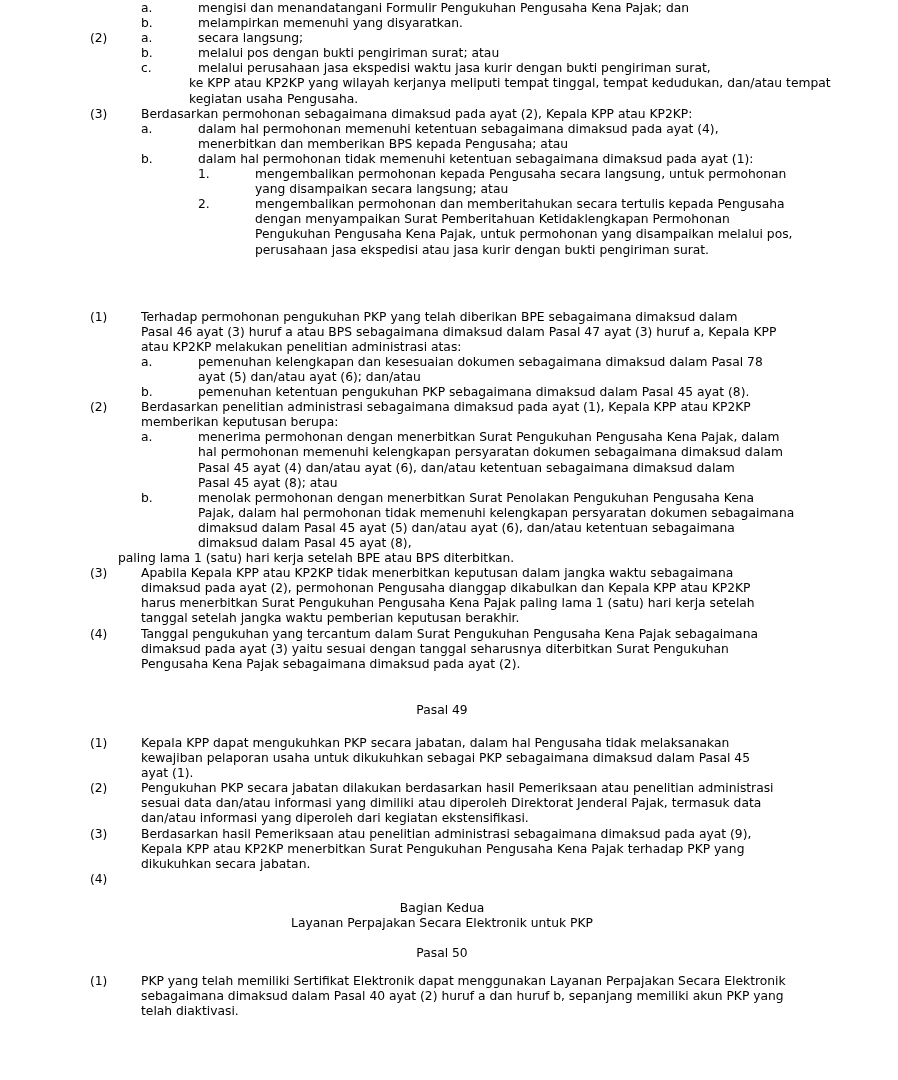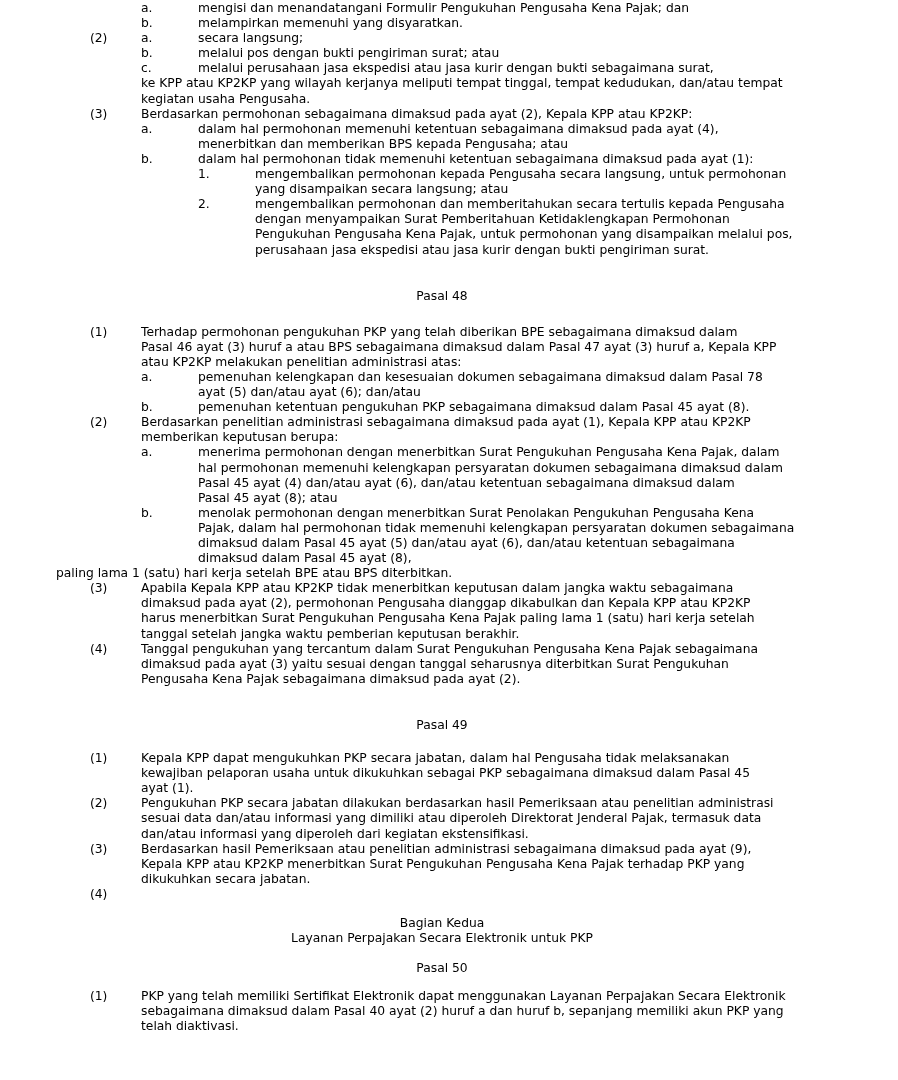--- a/index.html
+++ b/index.html
@@ -48,23 +48,23 @@
       <div class="blk" style="padding-left: 198px;">
         <span class="marker" style="left: 141px;">a.</span>
         <span class="txt">secara langsung;</span>
       </div>
       <div class="blk" style="padding-left: 198px;">
         <span class="marker" style="left: 141px;">b.</span>
         <span class="txt">melalui pos dengan bukti pengiriman surat; atau</span>
       </div>
       <div class="blk" style="padding-left: 198px;">
         <span class="marker" style="left: 141px;">c.</span>
-        <span class="txt">melalui perusahaan jasa ekspedisi atau jasa kurir dengan bukti sebagaimana surat,</span>
+        <span class="txt">melalui perusahaan jasa ekspedisi waktu jasa kurir dengan bukti pengiriman surat,</span>
       </div>
-      <div class="blk" style="padding-left: 141px;">
+      <div class="blk" style="padding-left: 141px; margin-left: 48px;">
         <span class="txt">ke KPP atau KP2KP yang wilayah kerjanya meliputi tempat tinggal, tempat kedudukan, dan/atau tempat
 kegiatan usaha Pengusaha.</span>
       </div>
       <div class="blk" style="padding-left: 141px;">
         <span class="marker" style="left: 90px;">(3)</span>
         <span class="txt">Berdasarkan permohonan sebagaimana dimaksud pada ayat (2), Kepala KPP atau KP2KP:</span>
       </div>
       <div class="blk" style="padding-left: 198px;">
         <span class="marker" style="left: 141px;">a.</span>
         <span class="txt">dalam hal permohonan memenuhi ketentuan sebagaimana dimaksud pada ayat (4),
@@ -80,21 +80,20 @@
 yang disampaikan secara langsung; atau</span>
       </div>
       <div class="blk" style="padding-left: 255px;">
         <span class="marker" style="left: 198px;">2.</span>
         <span class="txt">mengembalikan permohonan dan memberitahukan secara tertulis kepada Pengusaha
 dengan menyampaikan Surat Pemberitahuan Ketidaklengkapan Permohonan
 Pengukuhan Pengusaha Kena Pajak, untuk permohonan yang disampaikan melalui pos,
 perusahaan jasa ekspedisi atau jasa kurir dengan bukti pengiriman surat.</span>
       </div>
       <div class="spacer" style="height: 31px;"></div>
-      <div class="blk heading">Pasal 48</div>
       <div class="spacer" style="height: 21px;"></div>
       <div class="blk" style="padding-left: 141px;">
         <span class="marker" style="left: 90px;">(1)</span>
         <span class="txt">Terhadap permohonan pengukuhan PKP yang telah diberikan BPE sebagaimana dimaksud dalam
 Pasal 46 ayat (3) huruf a atau BPS sebagaimana dimaksud dalam Pasal 47 ayat (3) huruf a, Kepala KPP
 atau KP2KP melakukan penelitian administrasi atas:</span>
       </div>
       <div class="blk" style="padding-left: 198px;">
         <span class="marker" style="left: 141px;">a.</span>
         <span class="txt">pemenuhan kelengkapan dan kesesuaian dokumen sebagaimana dimaksud dalam Pasal 78
@@ -116,21 +115,21 @@
 Pasal 45 ayat (4) dan/atau ayat (6), dan/atau ketentuan sebagaimana dimaksud dalam
 Pasal 45 ayat (8); atau</span>
       </div>
       <div class="blk" style="padding-left: 198px;">
         <span class="marker" style="left: 141px;">b.</span>
         <span class="txt">menolak permohonan dengan menerbitkan Surat Penolakan Pengukuhan Pengusaha Kena
 Pajak, dalam hal permohonan tidak memenuhi kelengkapan persyaratan dokumen sebagaimana
 dimaksud dalam Pasal 45 ayat (5) dan/atau ayat (6), dan/atau ketentuan sebagaimana
 dimaksud dalam Pasal 45 ayat (8),</span>
       </div>
-      <div class="blk" style="padding-left: 56px;">
+      <div class="blk" style="padding-left: 118px;">
         <span class="txt">paling lama 1 (satu) hari kerja setelah BPE atau BPS diterbitkan.</span>
       </div>
       <div class="blk" style="padding-left: 141px;">
         <span class="marker" style="left: 90px;">(3)</span>
         <span class="txt">Apabila Kepala KPP atau KP2KP tidak menerbitkan keputusan dalam jangka waktu sebagaimana
 dimaksud pada ayat (2), permohonan Pengusaha dianggap dikabulkan dan Kepala KPP atau KP2KP
 harus menerbitkan Surat Pengukuhan Pengusaha Kena Pajak paling lama 1 (satu) hari kerja setelah
 tanggal setelah jangka waktu pemberian keputusan berakhir.</span>
       </div>
       <div class="blk" style="padding-left: 141px;">

